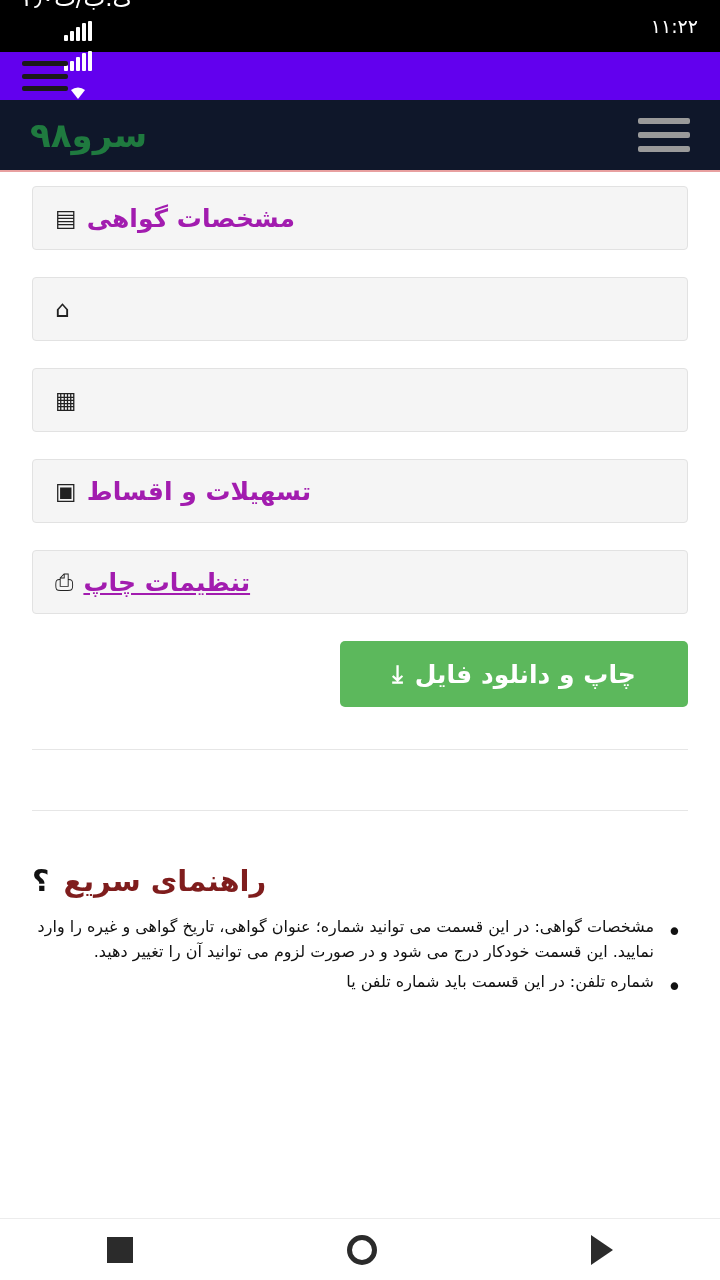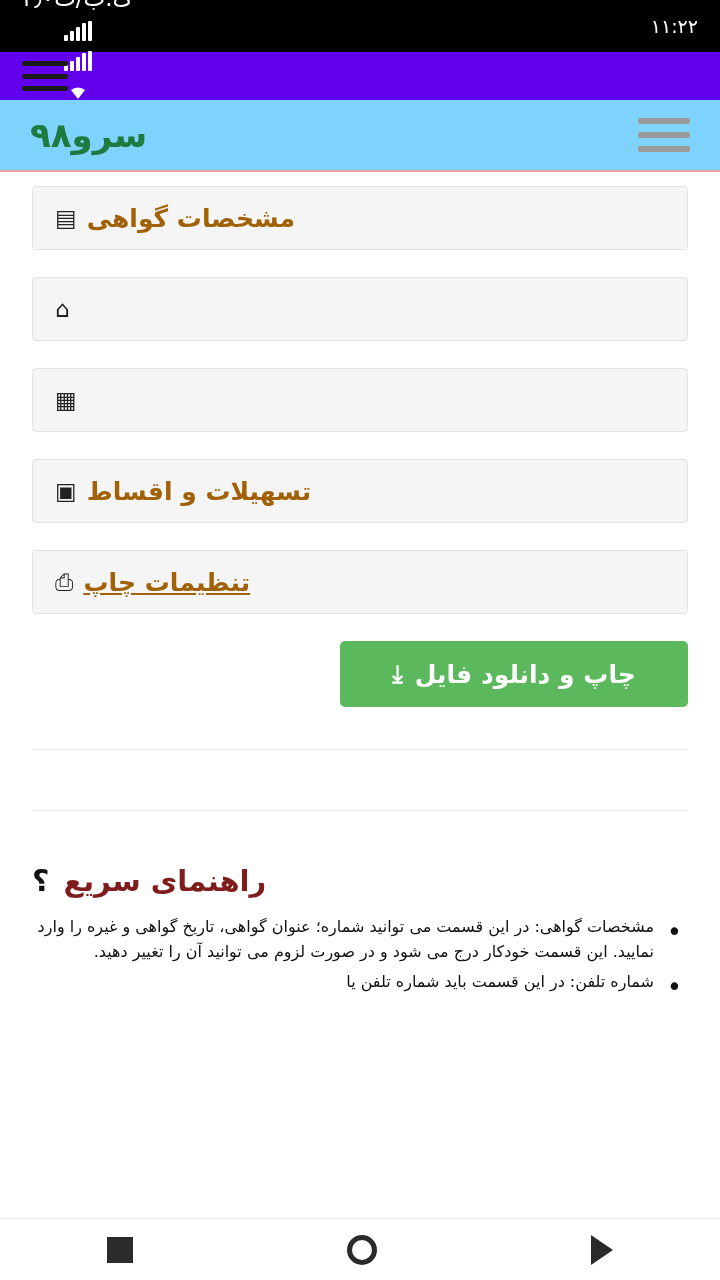--- a/index.html
+++ b/index.html
@@ -64,21 +64,21 @@
     align-items: center;
     justify-content: flex-end;
     padding: 0 22px;
   }
   .hamb-white { width: 46px; height: 30px; display: flex; flex-direction: column; justify-content: space-between; }
   .hamb-white span { display: block; height: 5px; background: #1a1a1a; border-radius: 2px; }
 
   
   .appheader {
     height: 72px;
-    background: #7dd3fc;
+    background: #0f172a;
     display: flex;
     align-items: center;
     justify-content: space-between;
     padding: 0 30px;
     border-bottom: 2px solid #e8a0a0;
   }
   .brand {
     font-size: 34px;
     font-weight: bold;
     color: #1f7a3f;
@@ -103,21 +103,21 @@
     margin-bottom: 27px;
     display: flex;
     align-items: center;
     justify-content: flex-end;
     padding: 0 22px;
     gap: 10px;
   }
   .panel-label {
     font-size: 25px;
     font-weight: bold;
-    color: #a16207;
+    color: #a21caf;
   }
   .panel-label.linked { text-decoration: underline; text-align: right; }
   .panel-icon { font-size: 23px; color: #222; line-height: 1; display:flex; align-items:center; }
 
   .btn-green {
     background: #5cb85c;
     color: #ffffff;
     border: none;
     border-radius: 5px;
     height: 66px;

